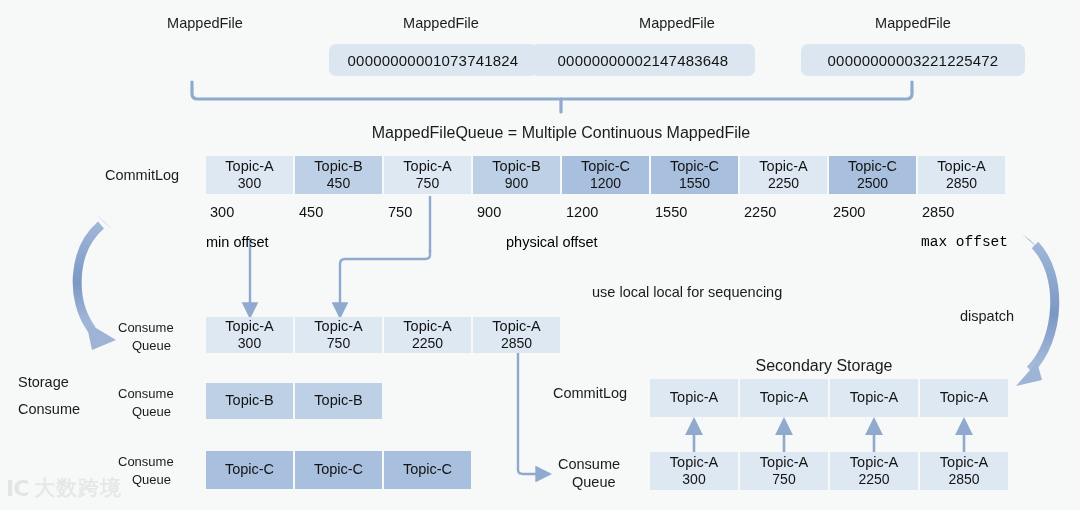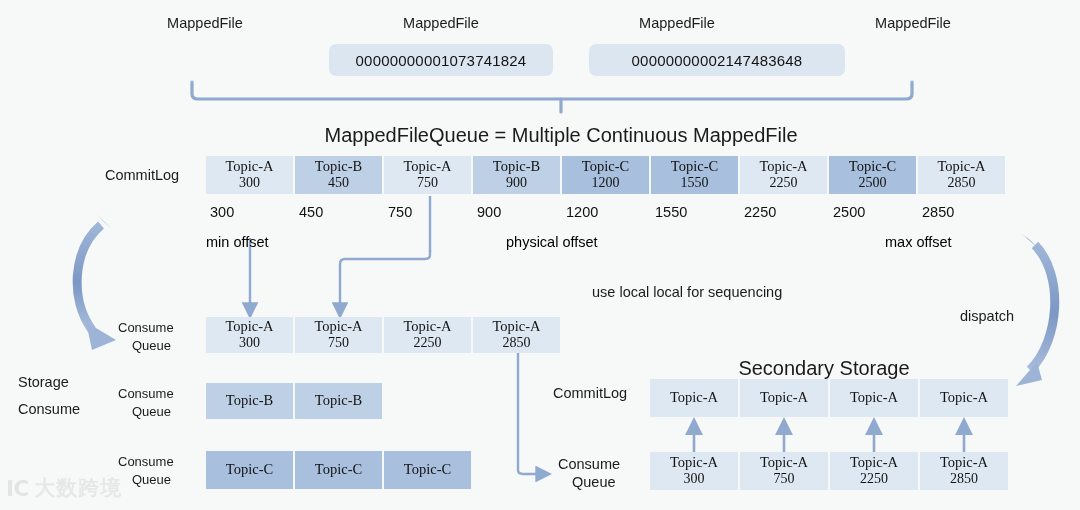--- a/index.html
+++ b/index.html
@@ -18,21 +18,21 @@
   
   .lbl{
     position:absolute;
     font-size:14.5px;
     color:#1b1b1b;
     white-space:nowrap;
     line-height:1.25;
   }
   .lbl.c{transform:translateX(-50%);text-align:center;}
   .lbl.blue{color:#000000;}
-  .lbl.big{font-size:20px;}
+  .lbl.big{font-size:16px;}
   .lbl.sm{font-size:13px;}
   .lbl.offnum{font-size:14.5px;color:#111;}
   .lbl.two{line-height:1.22;text-align:center;}
 
   
   .pill{
     position:absolute;
     background:#dce6f0;
     border-radius:7px;
     height:32px;
@@ -44,21 +44,20 @@
 
   
   .cell{
     position:absolute;
     display:flex;flex-direction:column;
     align-items:center;justify-content:center;
     font-size:14.5px;
     color:#131313;
     line-height:1.2;
     box-sizing:border-box;
-    font-family:Liberation Serif, serif;
   }
   .cell .sub{font-size:14px;}
   .tA{background:#dde8f2;}
   .tB{background:#bed0e5;}
   .tC{background:#a8c0dd;}
   .tSec{background:#dde8f2;}
 
   
   .wm{
     position:absolute;left:6px;top:474px;
@@ -127,22 +126,23 @@
       <path d="M874,452 L874,427" fill="none" stroke="#8fa9cf" stroke-width="2.6" marker-end="url(#ah)"></path>
       <path d="M964,452 L964,427" fill="none" stroke="#8fa9cf" stroke-width="2.6" marker-end="url(#ah)"></path>
     </g>
   </svg>
 
   <div class="lbl c" style="left:205px;top:14px;">MappedFile</div>
   <div class="lbl c" style="left:441px;top:14px;">MappedFile</div>
   <div class="lbl c" style="left:677px;top:14px;">MappedFile</div>
   <div class="lbl c" style="left:913px;top:14px;">MappedFile</div>
 
-  <div class="pill" style="left:329px;top:44px;width:224px;">00000000001073741824</div>
-  <div class="pill" style="left:589px;top:44px;width:256px;">00000000002147483648</div>
+  <div class="pill" style="left:329px;top:44px;width:208px;">00000000001073741824</div>
+  <div class="pill" style="left:531px;top:44px;width:224px;">00000000002147483648</div>
+  <div class="pill" style="left:801px;top:44px;width:224px;">00000000003221225472</div>
 
   <div class="lbl c big" style="left:561px;top:123px;">MappedFileQueue = Multiple Continuous MappedFile</div>
 
   <div class="lbl" style="left:105px;top:166px;">CommitLog</div>
 
   <div id="commitlog-row">
       <div class="cell tA" style="left: 206px; top: 156px; width: 87px; height: 38px;">
         <span>Topic-A</span>
         <span class="sub">300</span>
       </div>
@@ -186,21 +186,21 @@
       <div class="lbl offnum" style="left: 477px; top: 203px;">900</div>
       <div class="lbl offnum" style="left: 566px; top: 203px;">1200</div>
       <div class="lbl offnum" style="left: 655px; top: 203px;">1550</div>
       <div class="lbl offnum" style="left: 744px; top: 203px;">2250</div>
       <div class="lbl offnum" style="left: 833px; top: 203px;">2500</div>
       <div class="lbl offnum" style="left: 922px; top: 203px;">2850</div>
     </div>
 
   <div class="lbl blue" style="left:206px;top:233px;">min offset</div>
   <div class="lbl blue" style="left:506px;top:233px;">physical offset</div>
-  <div class="lbl blue" style="left:885px;top:233px;">max offset</div>
+  <div class="lbl blue" style="left:921px;top:233px;font-family:Liberation Mono, monospace;">max offset</div>
 
   <div class="lbl" style="left:592px;top:283px;">use local local for sequencing</div>
   <div class="lbl" style="left:960px;top:307px;">dispatch</div>
 
   <div class="lbl" style="left:18px;top:373px;">Storage</div>
   <div class="lbl" style="left:18px;top:400px;">Consume</div>
 
   <div id="primary-queues">
       <div class="lbl sm" style="left: 118px; top: 320px;">Consume</div>
       <div class="lbl sm" style="left: 132px; top: 338px;">Queue</div>

